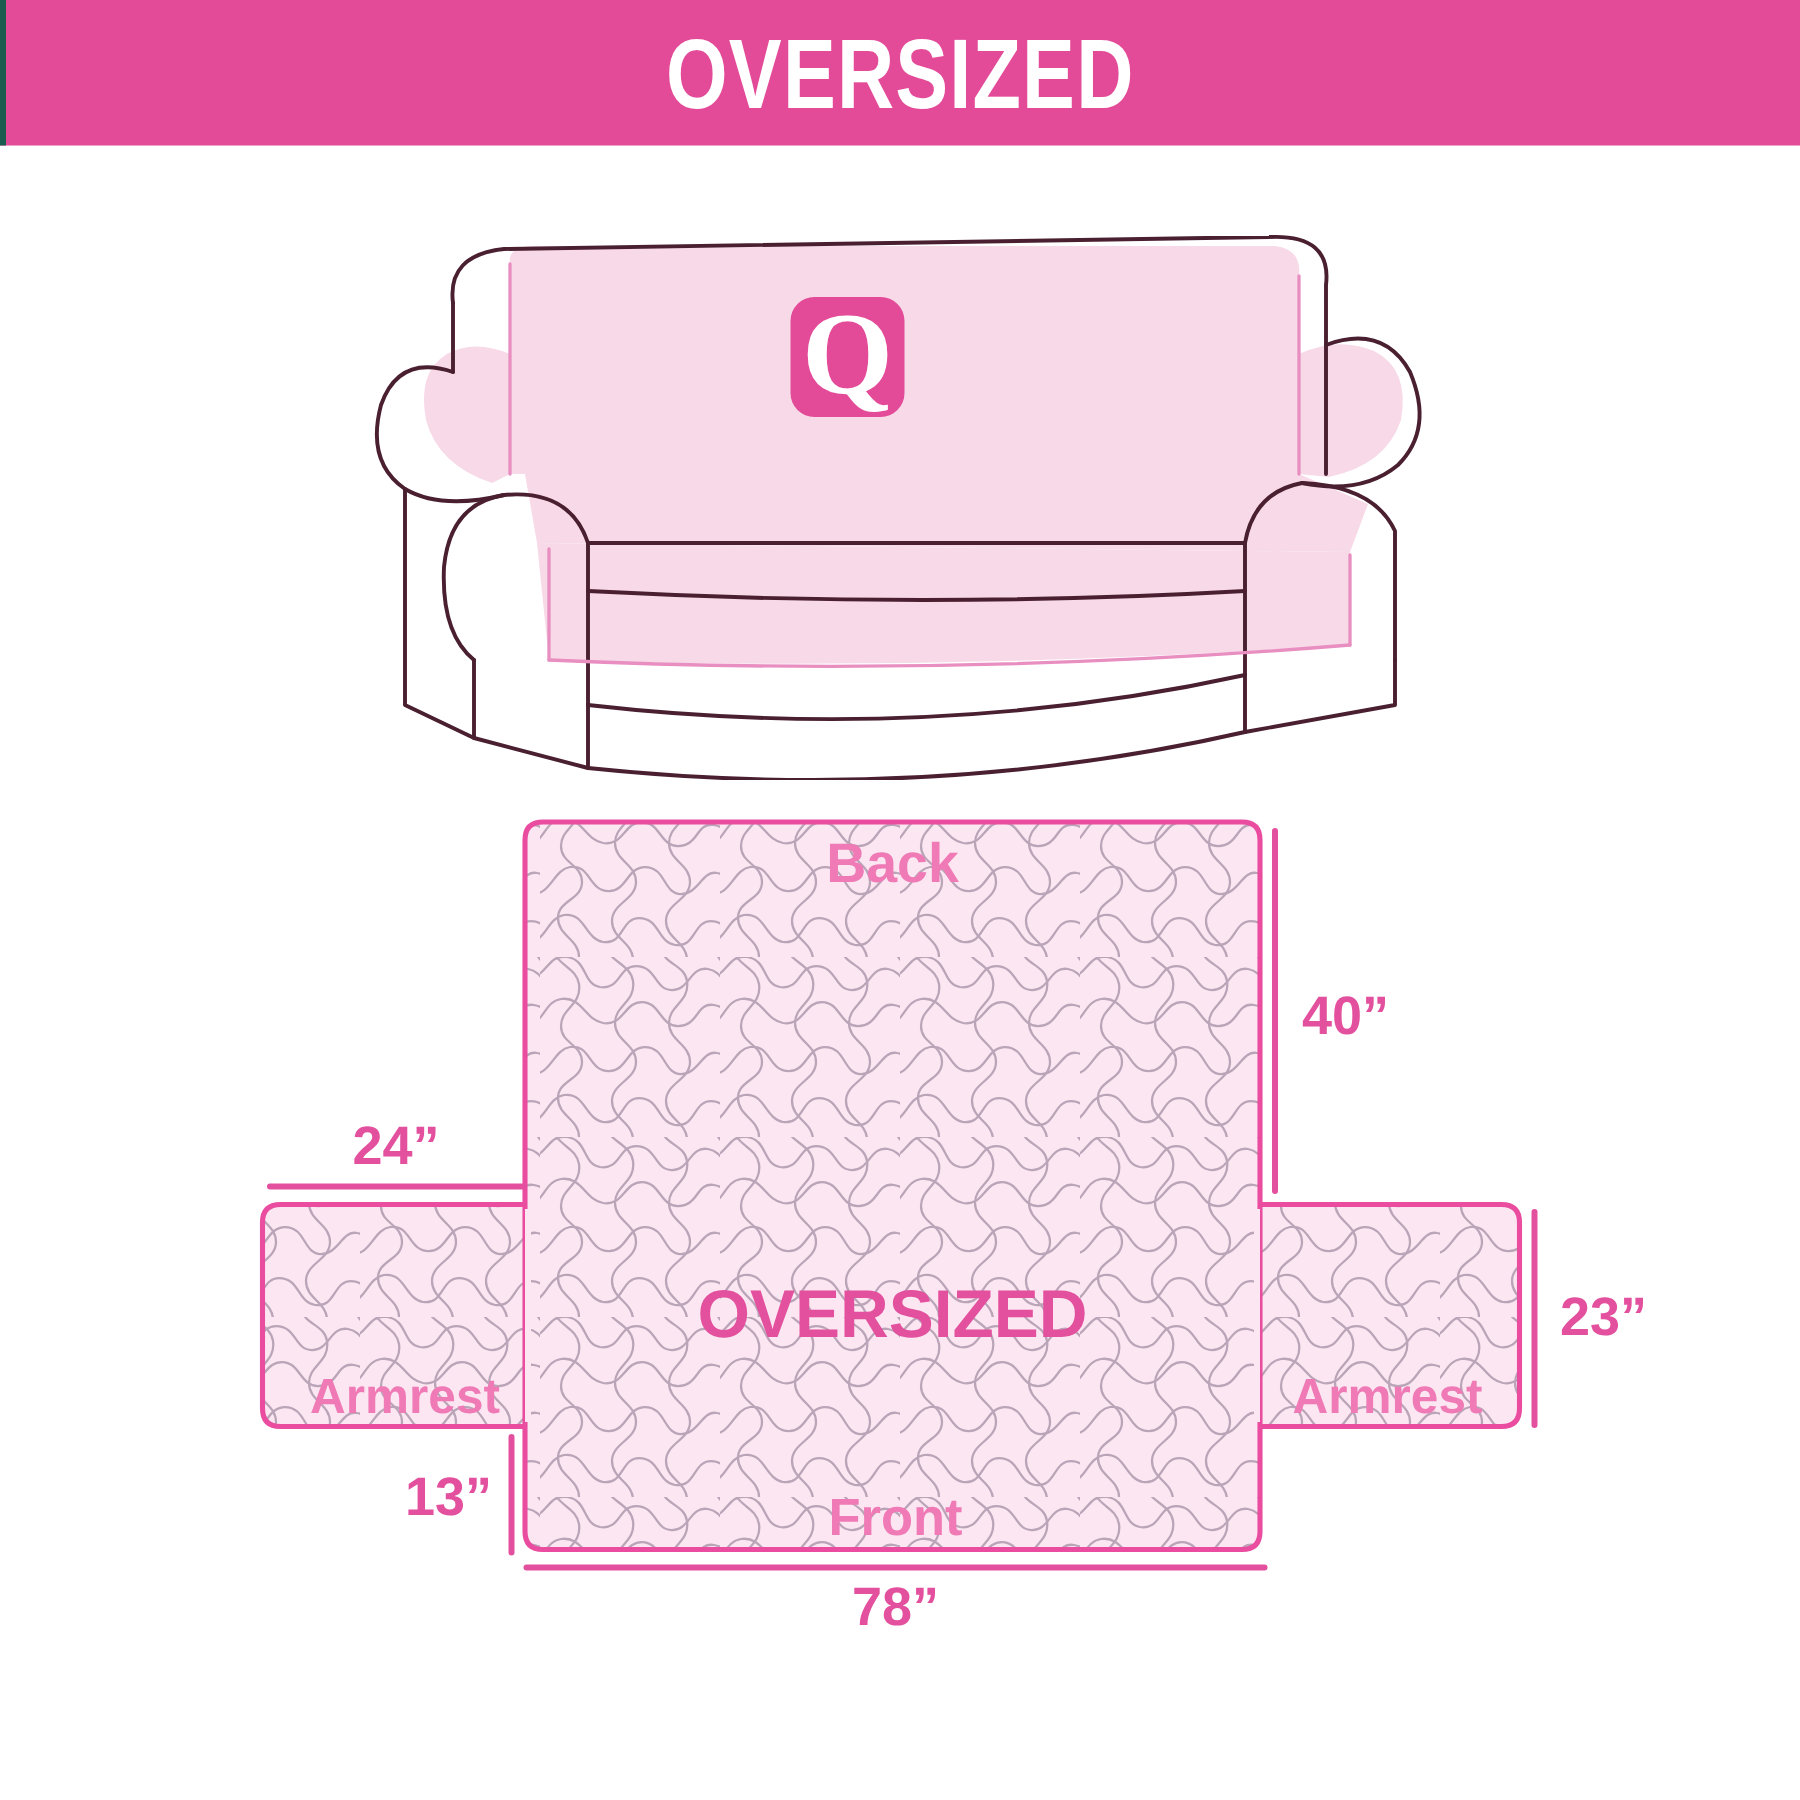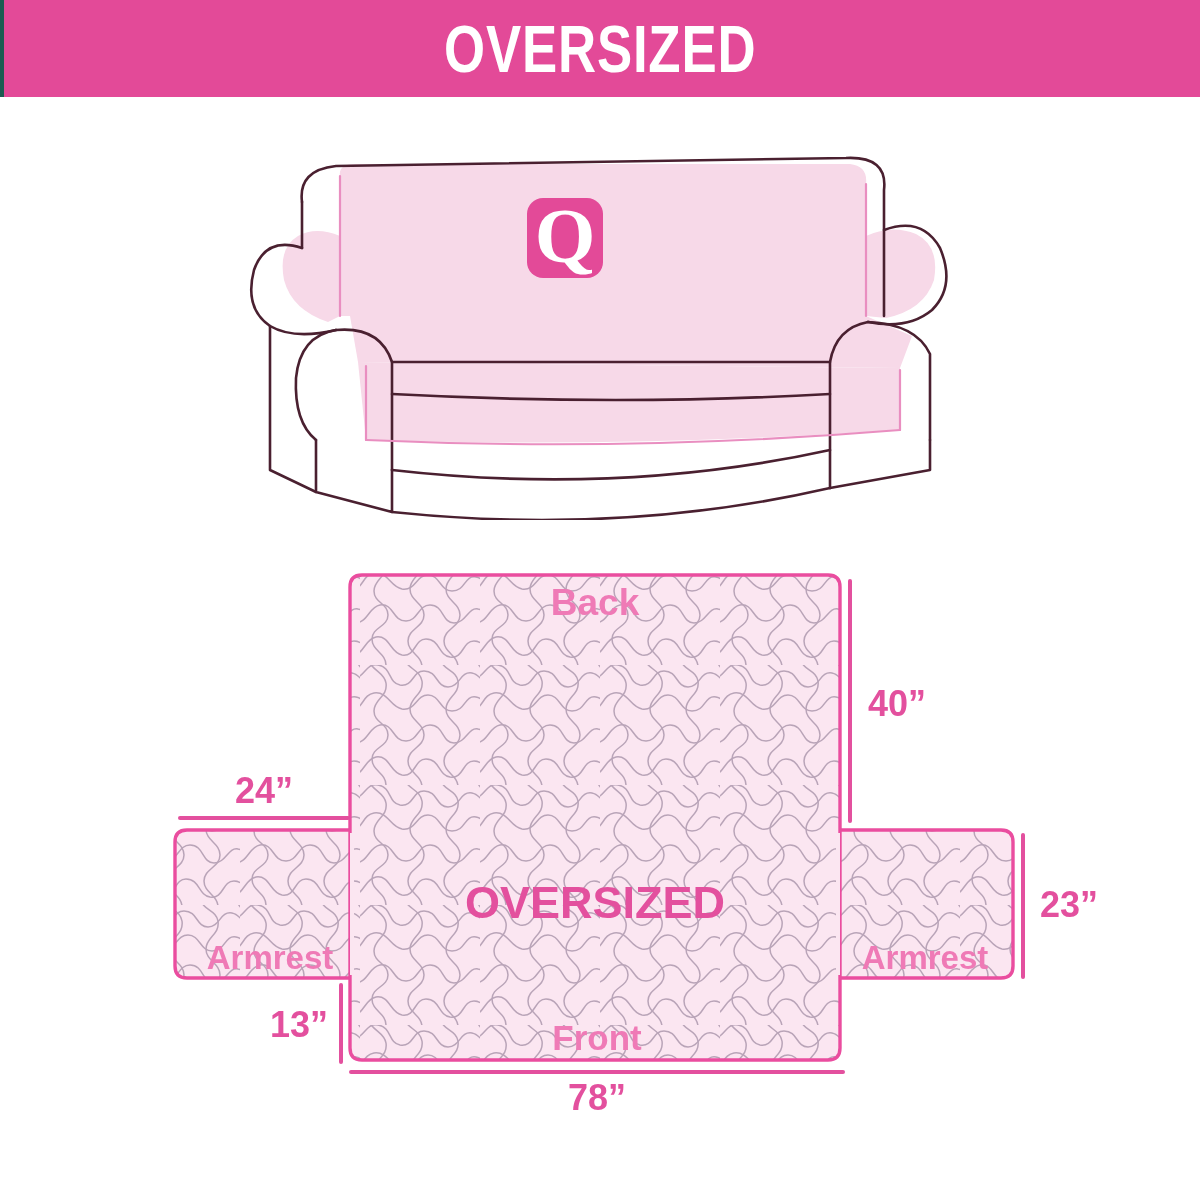--- a/index.html
+++ b/index.html
@@ -58,21 +58,21 @@
     top: 140px;
     width: 740px;
     height: 380px;
   }
   #sofa-illustration svg { display: block; width: 100%; height: 100%; }
 
   
   #cover-diagram {
     position: absolute;
     left: 120px;
-    top: 545px;
+    top: 518px;
     width: 980px;
     height: 590px;
   }
   #cover-diagram svg { display: block; width: 100%; height: 100%; }
 </style>
 </head>
 <body>
 
 <div id="page">
 

